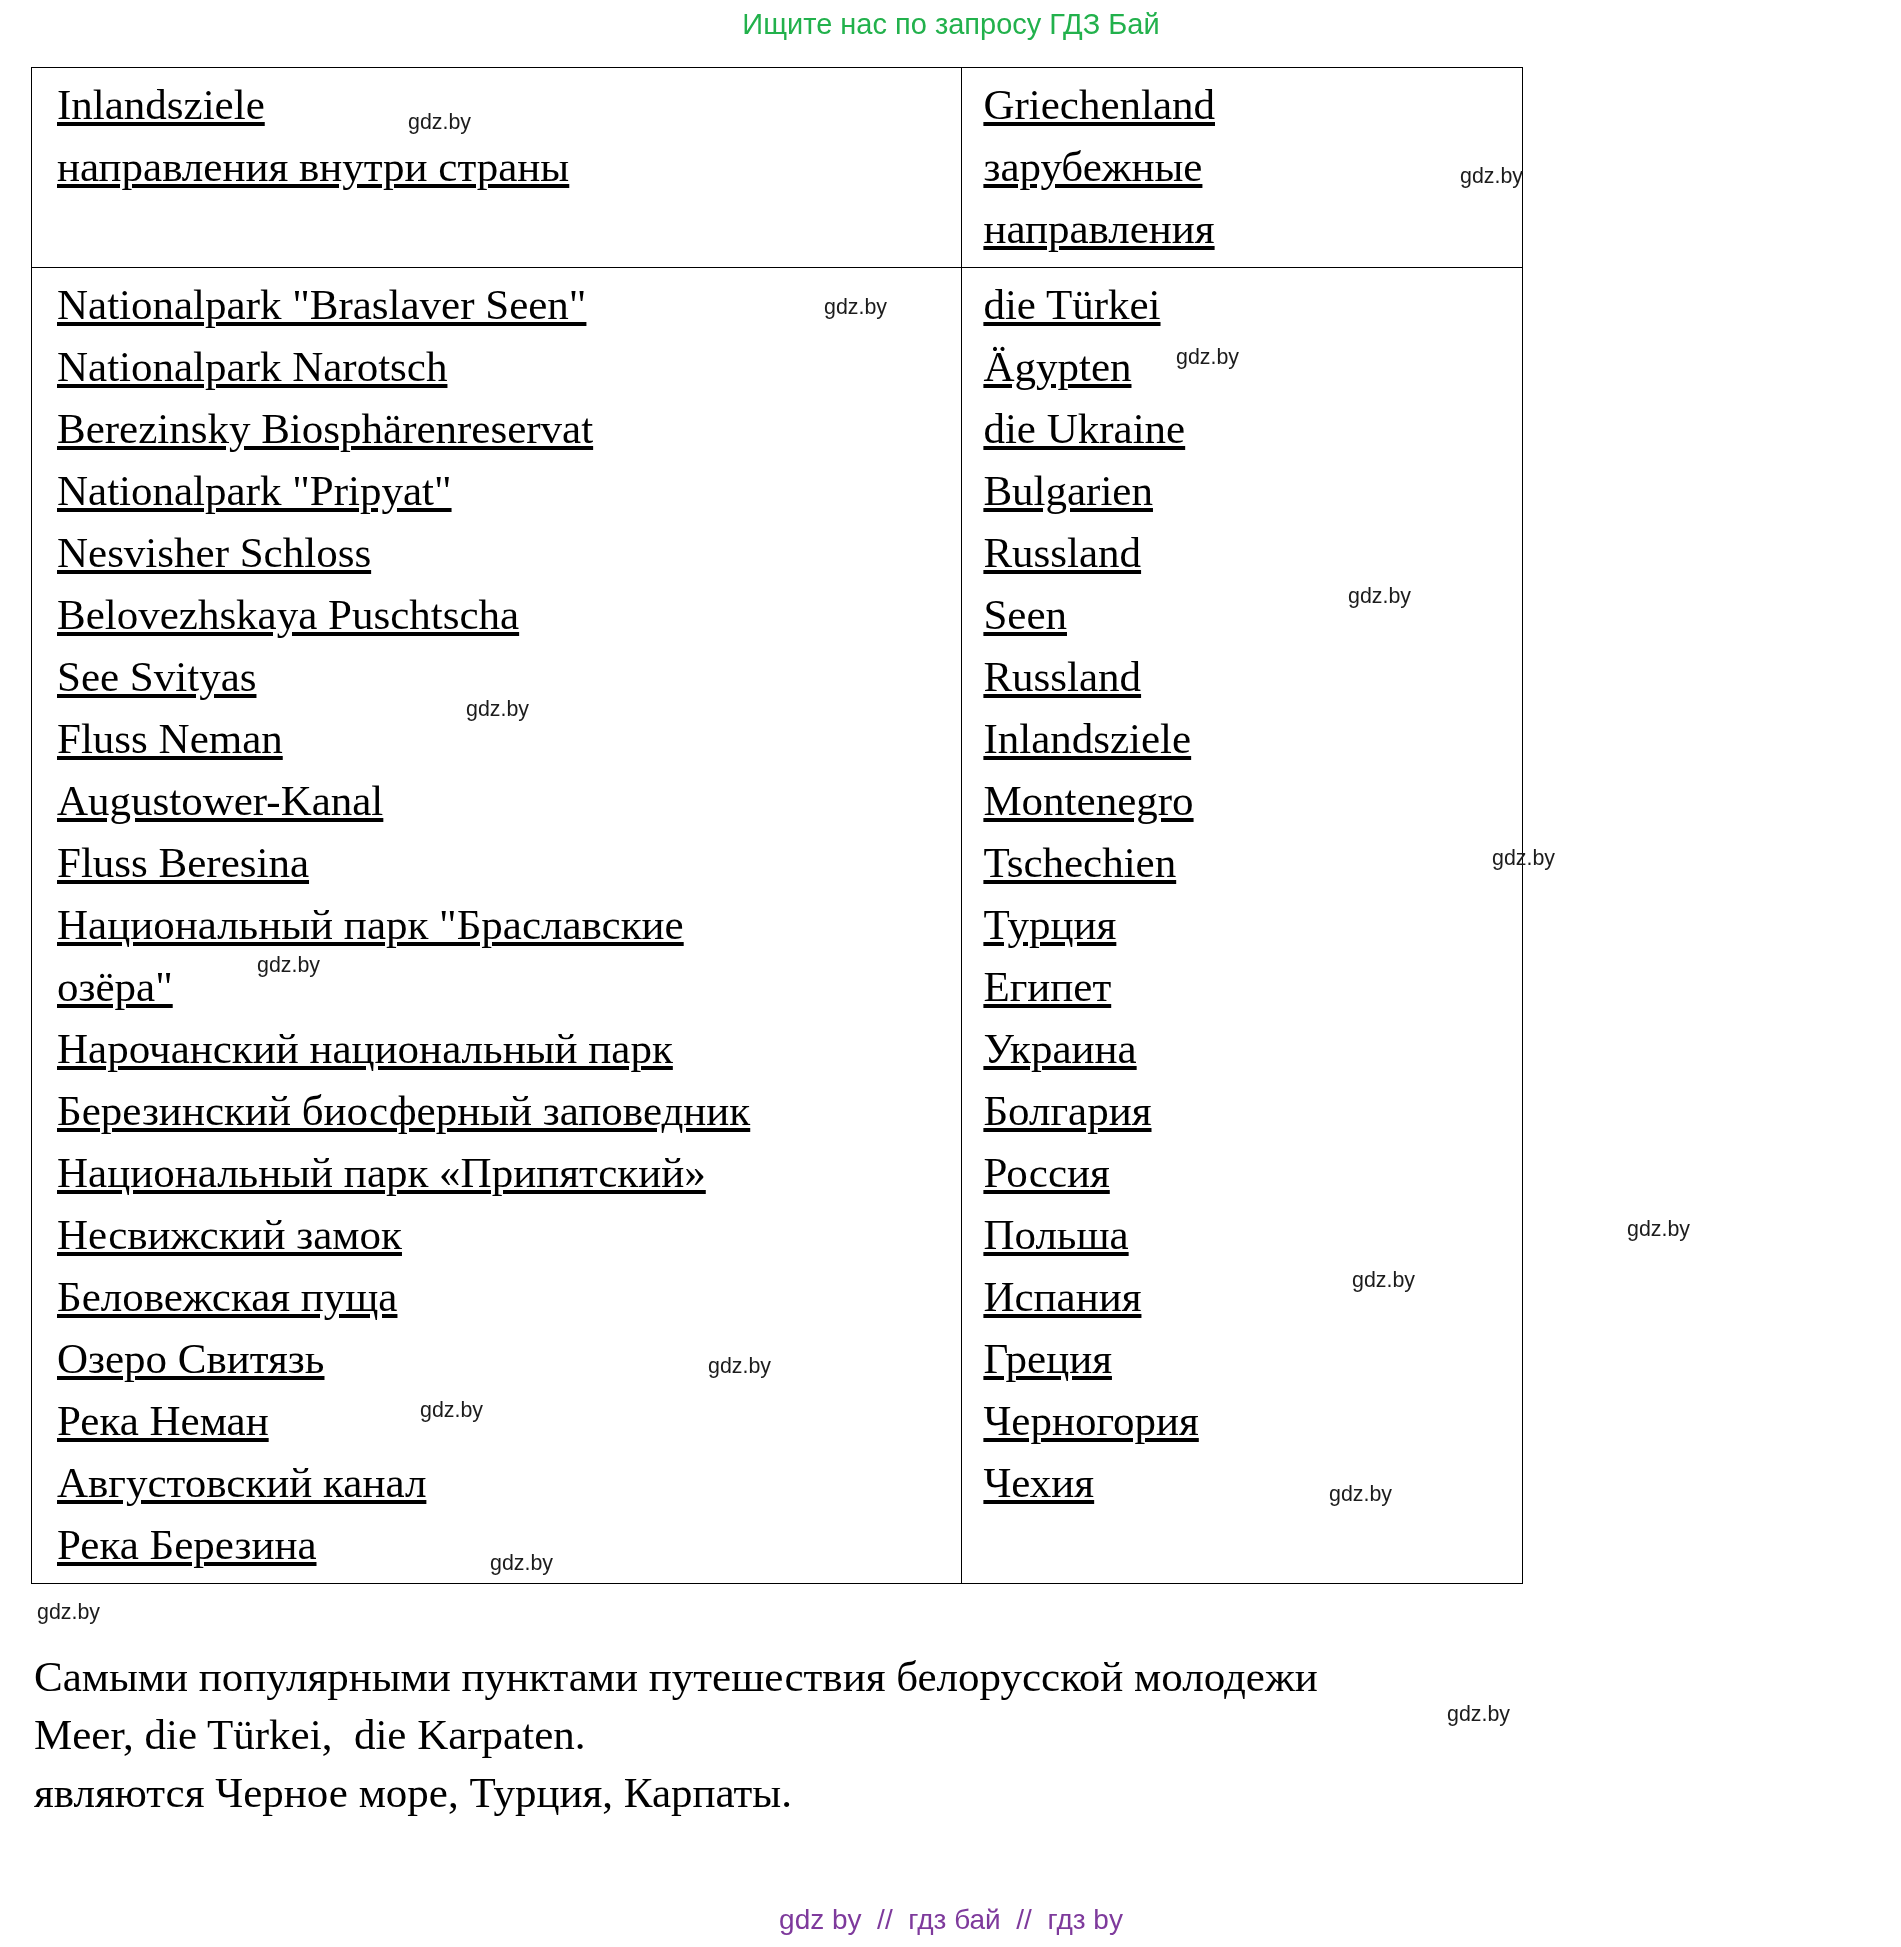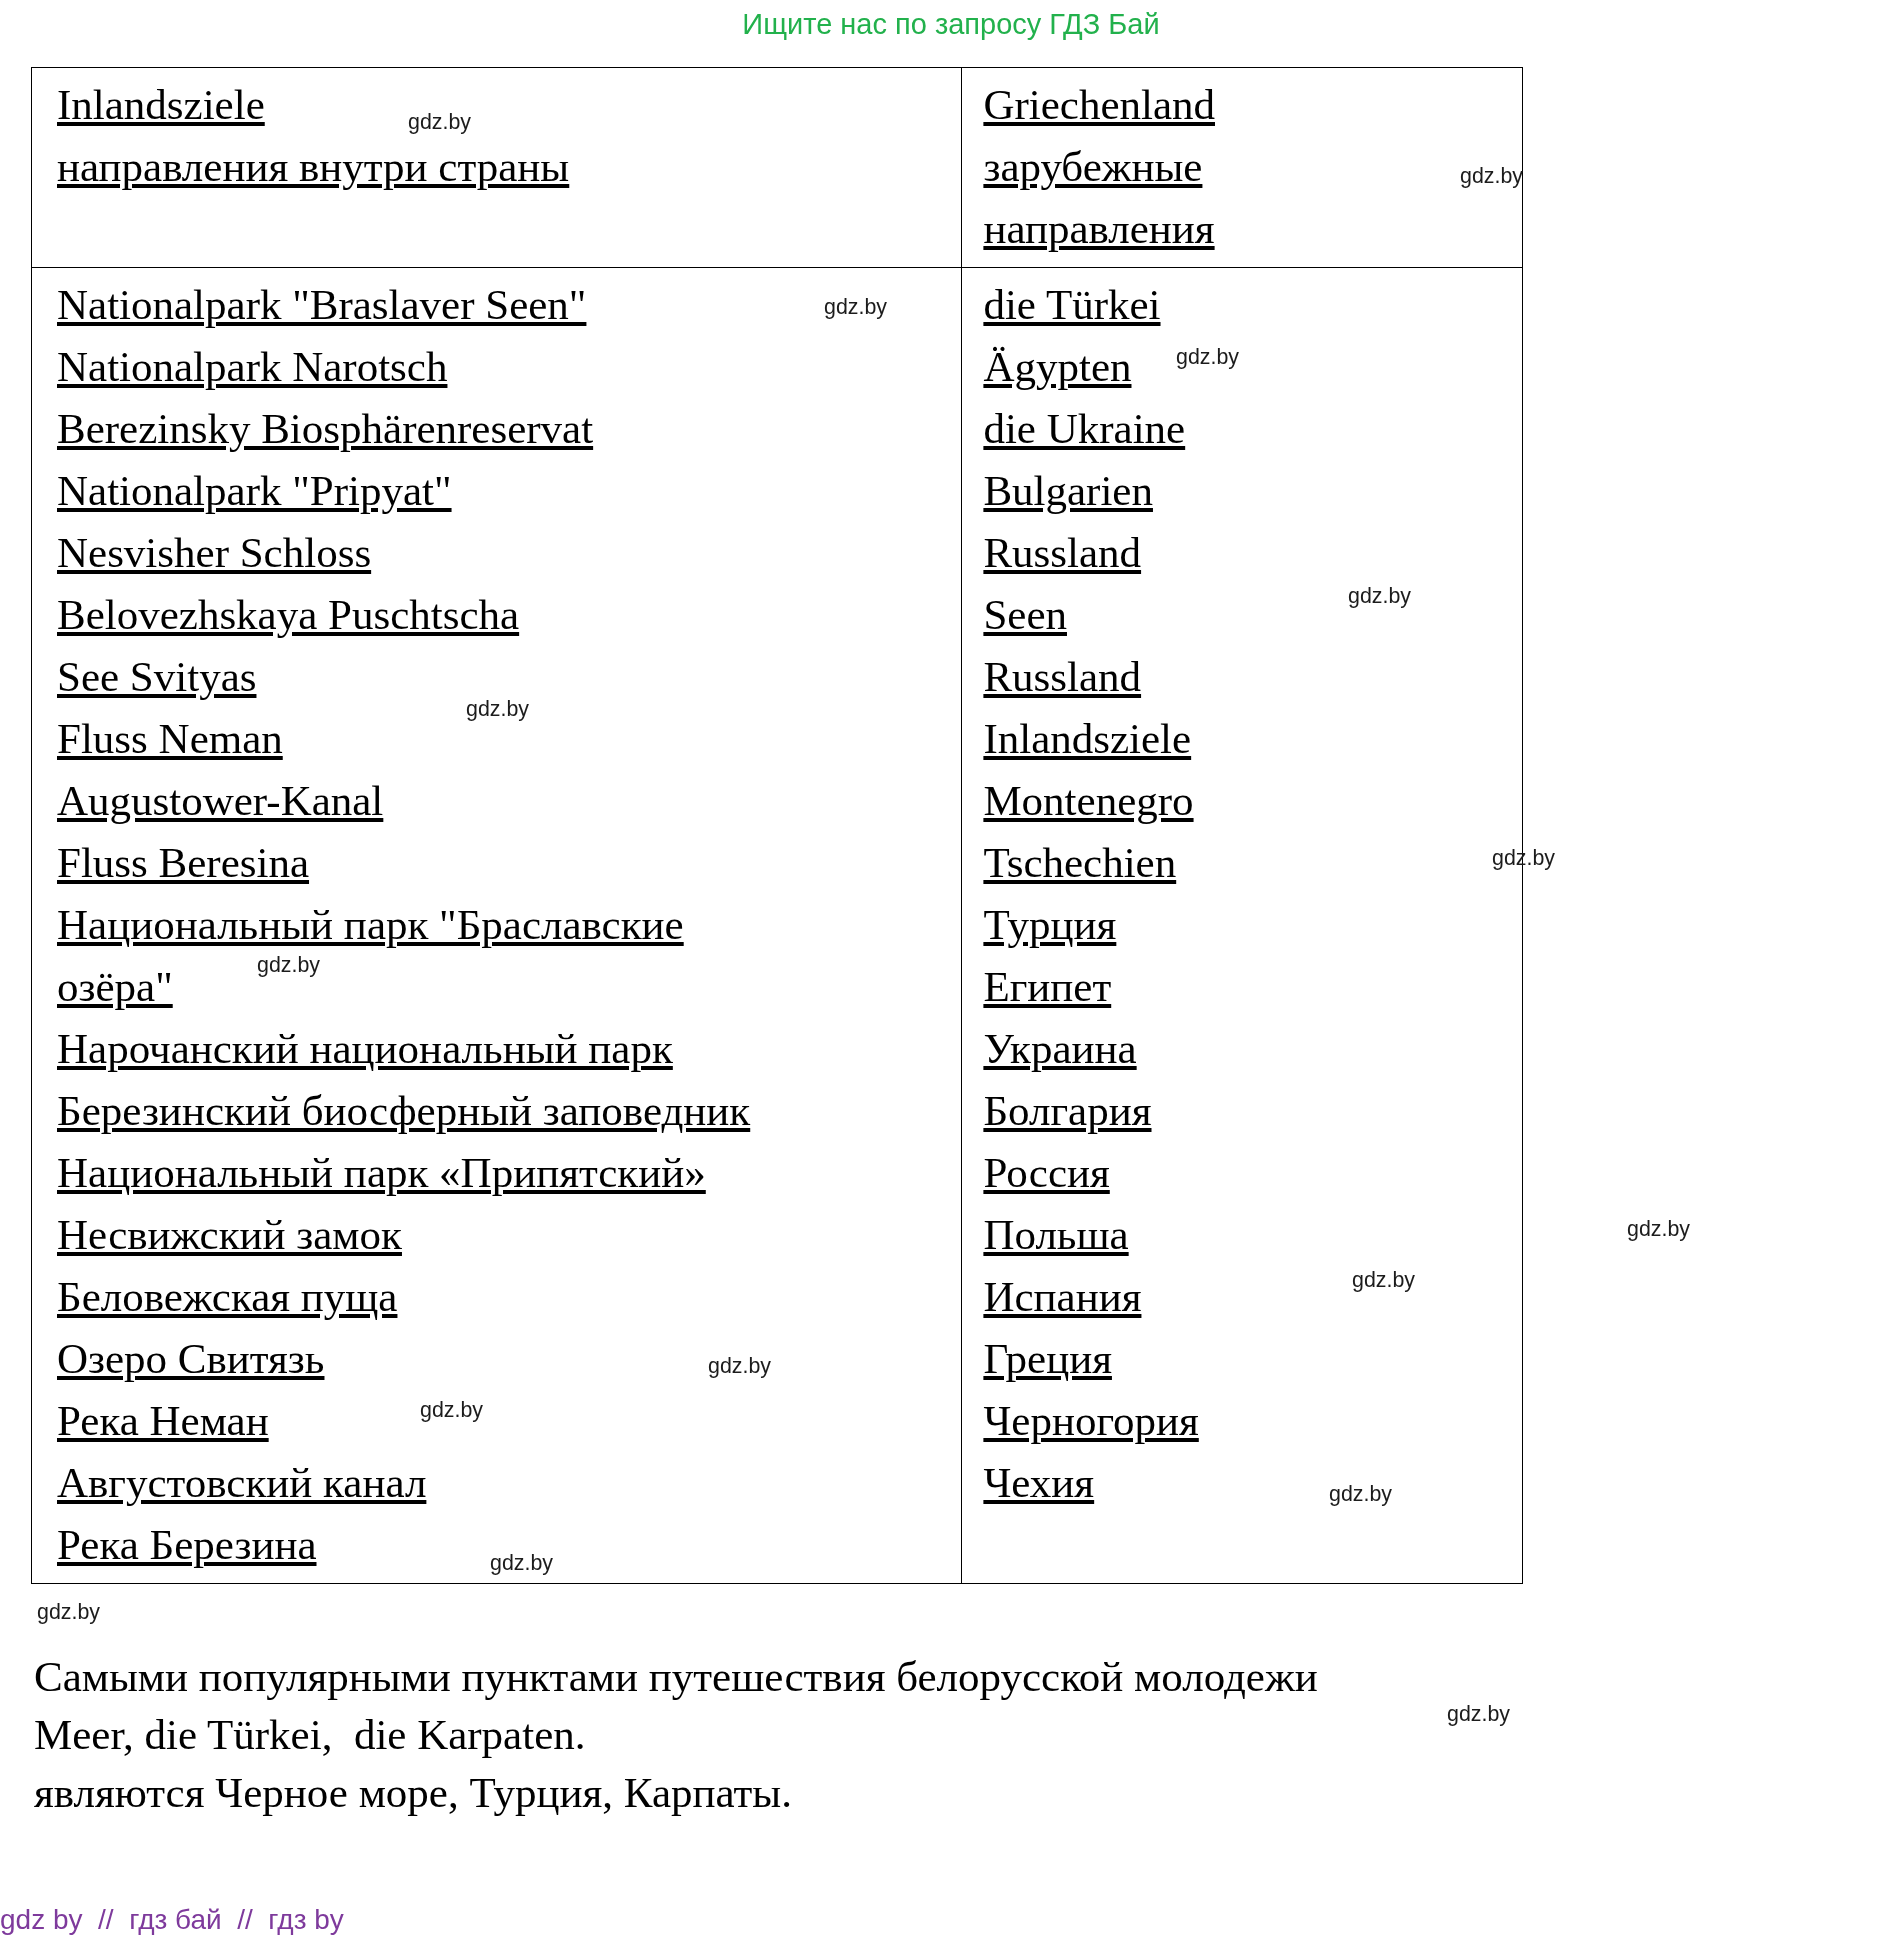--- a/index.html
+++ b/index.html
@@ -68,21 +68,21 @@
     font-size: 43px;
     line-height: 58px;
     white-space: pre;
   }
 
   .footer-queries {
     position: absolute;
     top: 1904px;
     left: 0;
     width: 100%;
-    text-align: left;
+    text-align: center;
     font-family: "Liberation Sans", sans-serif;
     font-size: 28px;
     color: #7e3a9c;
     white-space: pre;
   }
 </style>
 </head>
 <body>
 
 <div class="top-banner">Ищите нас по запросу ГДЗ Бай</div>

